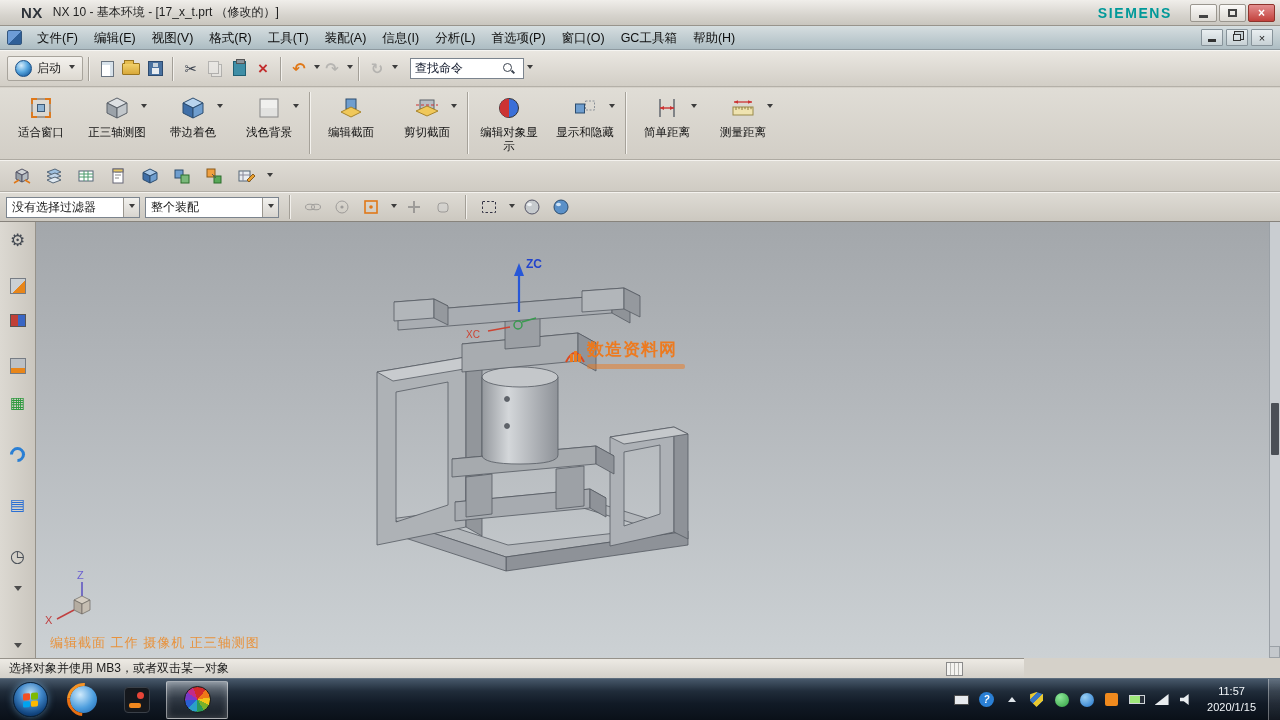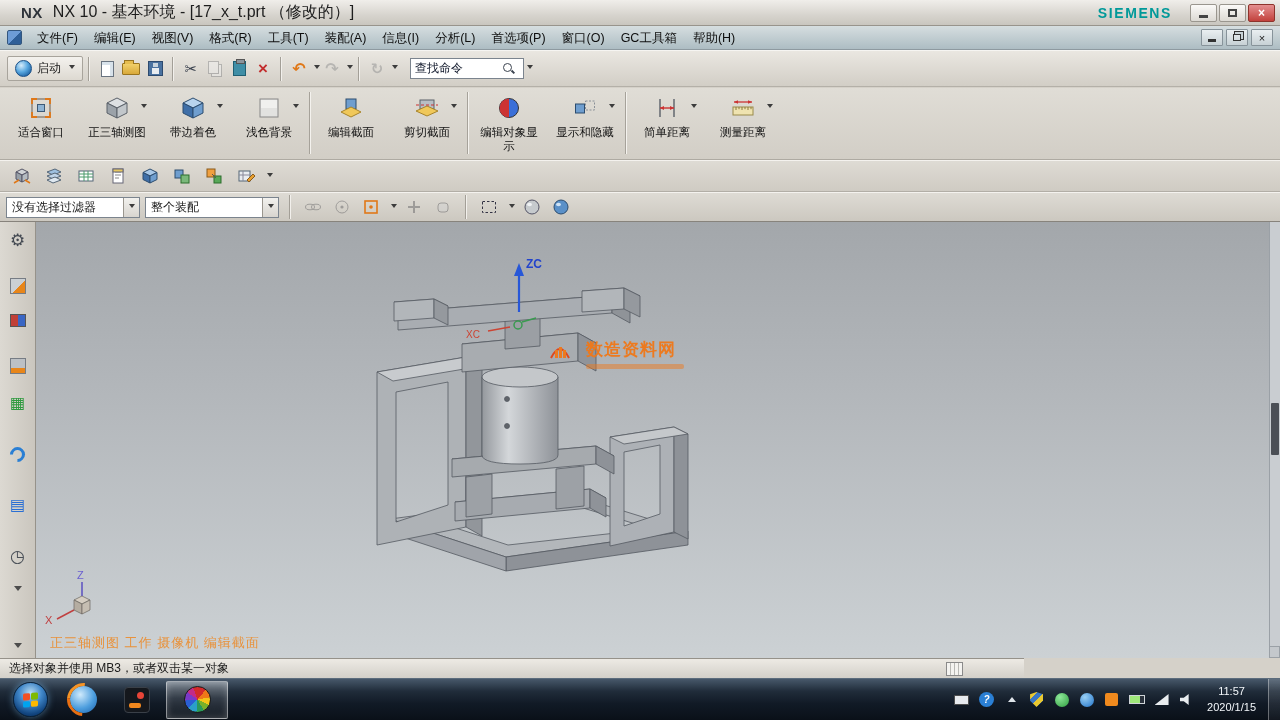--- a/index.html
+++ b/index.html
@@ -7,21 +7,21 @@
   body{font-family:"Liberation Sans","DejaVu Sans",sans-serif;font-size:12px;color:#1b1b1b;background:#d5d1c9}
   .app{position:relative;width:1280px;height:720px}
   .car{width:0;height:0;border:3px solid transparent;border-top:4px solid #3c3c3c;display:inline-block;margin-left:3px}
   .sep{width:2px;height:24px;margin:0 5px;border-left:1px solid #a39f97;border-right:1px solid #f2f0ec}
   .ic{display:flex;align-items:center;justify-content:center;width:24px;height:26px}
   .dis{opacity:.38;filter:grayscale(70%)}
 
   
   .titlebar{position:absolute;left:0;top:0;width:1280px;height:26px;background:linear-gradient(#f0eeea,#d7d4ce 60%,#c9c6bf);border-bottom:1px solid #98948c;display:flex;align-items:center;padding:0 5px;z-index:9}
   .nxlogo{font-weight:700;font-size:15px;color:#2e333a;margin:0 10px 0 16px;letter-spacing:.5px}
-  .wtitle{font-size:16px;color:#1e1e1e}
+  .wtitle{font-size:12px;color:#1e1e1e}
   .tspacer{flex:1}
   .brand{color:#009999;font-weight:700;letter-spacing:1.6px;font-size:14px;margin-right:16px}
   .wbtn{width:27px;height:18px;margin-left:2px;display:flex;align-items:center;justify-content:center;border:1px solid #9a968e;background:linear-gradient(#fbfaf8,#dcd9d3);font-size:12px;color:#333;border-radius:2px}
   .wbtn.close{background:linear-gradient(#e59090,#c2413c);color:#fff;border-color:#8e342c;font-weight:700}
   .glyph-min{width:9px;height:3px;background:#444;margin-top:7px}
   .glyph-max{width:9px;height:8px;border:2px solid #444}
   .glyph-rest{width:8px;height:7px;border:1.5px solid #333;box-shadow:2px -2px 0 0 #c9d3d7,2px -2px 0 1px #333}
 
   
   .menubar{position:absolute;top:26px;left:0;width:1280px;height:24px;background:linear-gradient(#d6dee0,#adbdc3);border-bottom:1px solid #8e9aa0;display:flex;align-items:center;padding:0 4px;z-index:8}
@@ -84,21 +84,21 @@
   .sb-nav{width:16px;height:16px;border:1px solid #767c84;background:linear-gradient(135deg,#cbd0d4 55%,#e8861a 55%)}
   .sb-con{width:16px;height:13px;background:linear-gradient(90deg,#c04038 50%,#3a66c4 50%);border:1px solid #555}
   .sb-fam{width:16px;height:16px;border:1px solid #767c84;background:linear-gradient(0deg,#e8861a 35%,#bcc0c4 35%)}
   .sb-reuse{color:#2f9a3f;font-size:16px}
   .sb-web{width:15px;height:15px;border:3px solid #2a7fd4;border-left-color:transparent;border-radius:50%;transform:rotate(-45deg)}
   .sb-book{color:#2a6fd4;font-size:16px}
   .sb-hist{color:#4a5058;font-size:17px}
   .sb-chev{width:0;height:0;border:4px solid transparent;border-top:5px solid #4c4c4c}
   .viewport{position:relative;flex:1;height:100%;background:linear-gradient(180deg,#a3a7ab 0%,#b3b7bb 40%,#ccd1d4 100%);overflow:hidden}
   .model-svg{position:absolute;left:0;top:0;width:100%;height:100%}
-  .watermark{position:absolute;left:512px;top:116px;display:flex;align-items:flex-start;gap:14px;opacity:.95}
+  .watermark{position:absolute;left:527px;top:116px;display:flex;align-items:center;gap:0;opacity:.95}
   .wm-col{display:flex;flex-direction:column;gap:3px}
   .wm-text{font-size:17px;font-weight:700;color:#f07818;letter-spacing:1px}
   .wm-sub{width:98px;height:5px;background:rgba(240,120,24,.5);border-radius:2px}
   .view-status{position:absolute;left:14px;top:412px;font-size:13px;color:#e8923c;letter-spacing:1px;white-space:nowrap}
   .vscroll{position:absolute;right:0;top:0;bottom:12px;width:11px;background:#c9cdd1;border-left:1px solid #9aa0a6}
   .vthumb{position:absolute;left:1px;top:181px;width:8px;height:52px;background:#4b4f56;border-radius:1px}
   .vcorner{position:absolute;right:0;bottom:0;width:11px;height:12px;background:#c4c8cc;border:1px solid #9aa0a6}
 
   
   .statusbar{position:absolute;top:658px;left:0;width:1024px;height:20px;background:linear-gradient(#edeae4,#d3d0c9);border-top:1px solid #96928a;display:flex;align-items:center;padding:0 9px}
@@ -573,21 +573,21 @@
             <rect x="7" y="12" width="3" height="8" fill="#f07818"></rect>
             <rect x="11" y="9" width="3" height="11" fill="#f07818"></rect>
             <rect x="15" y="12" width="3" height="8" fill="#f07818"></rect>
           </svg>
         <div class="wm-col">
           <span class="wm-text">数造资料网</span>
           <i class="wm-sub"></i>
         </div>
       </div>
 
-      <div class="view-status">正三轴测图 工作 摄像机 编辑截面</div>
+      <div class="view-status">编辑截面 工作 摄像机 正三轴测图</div>
 
       <div class="vscroll">
           <i class="vthumb"></i>
         </div>
       <i class="vcorner"></i>
     </div>
   </div>
 
   <div class="statusbar">
     <span>选择对象并使用 MB3，或者双击某一对象</span>

